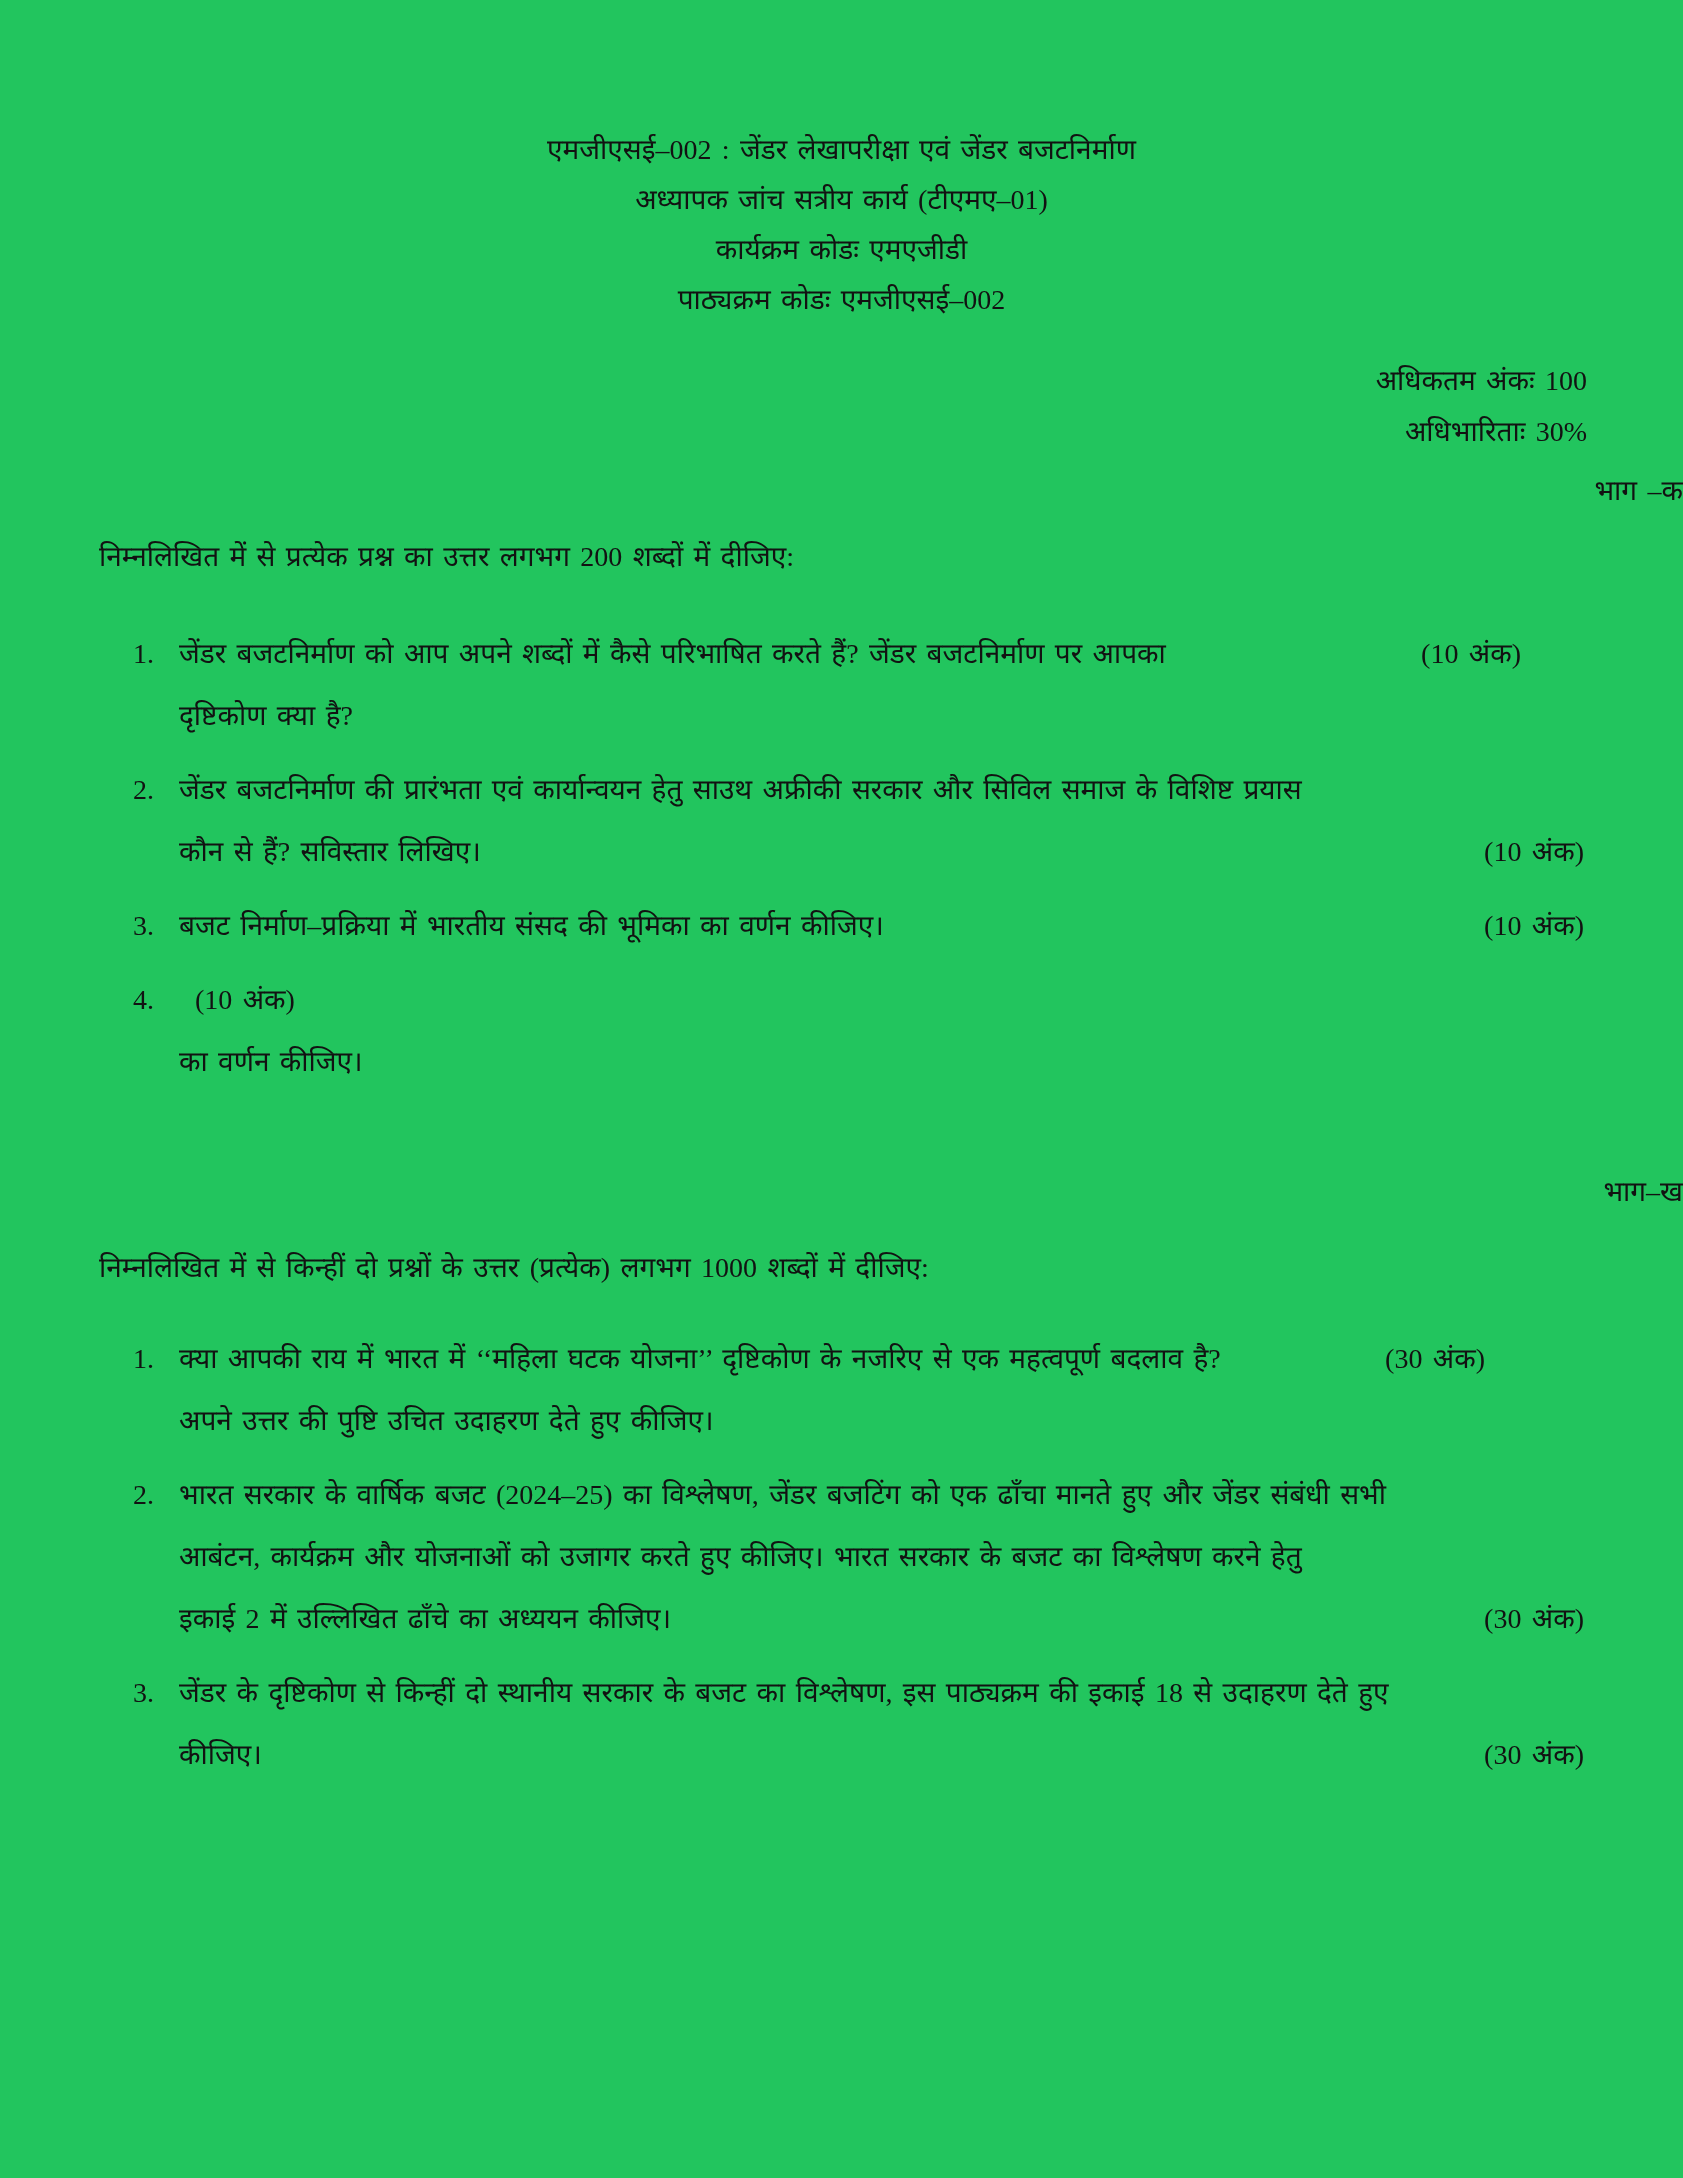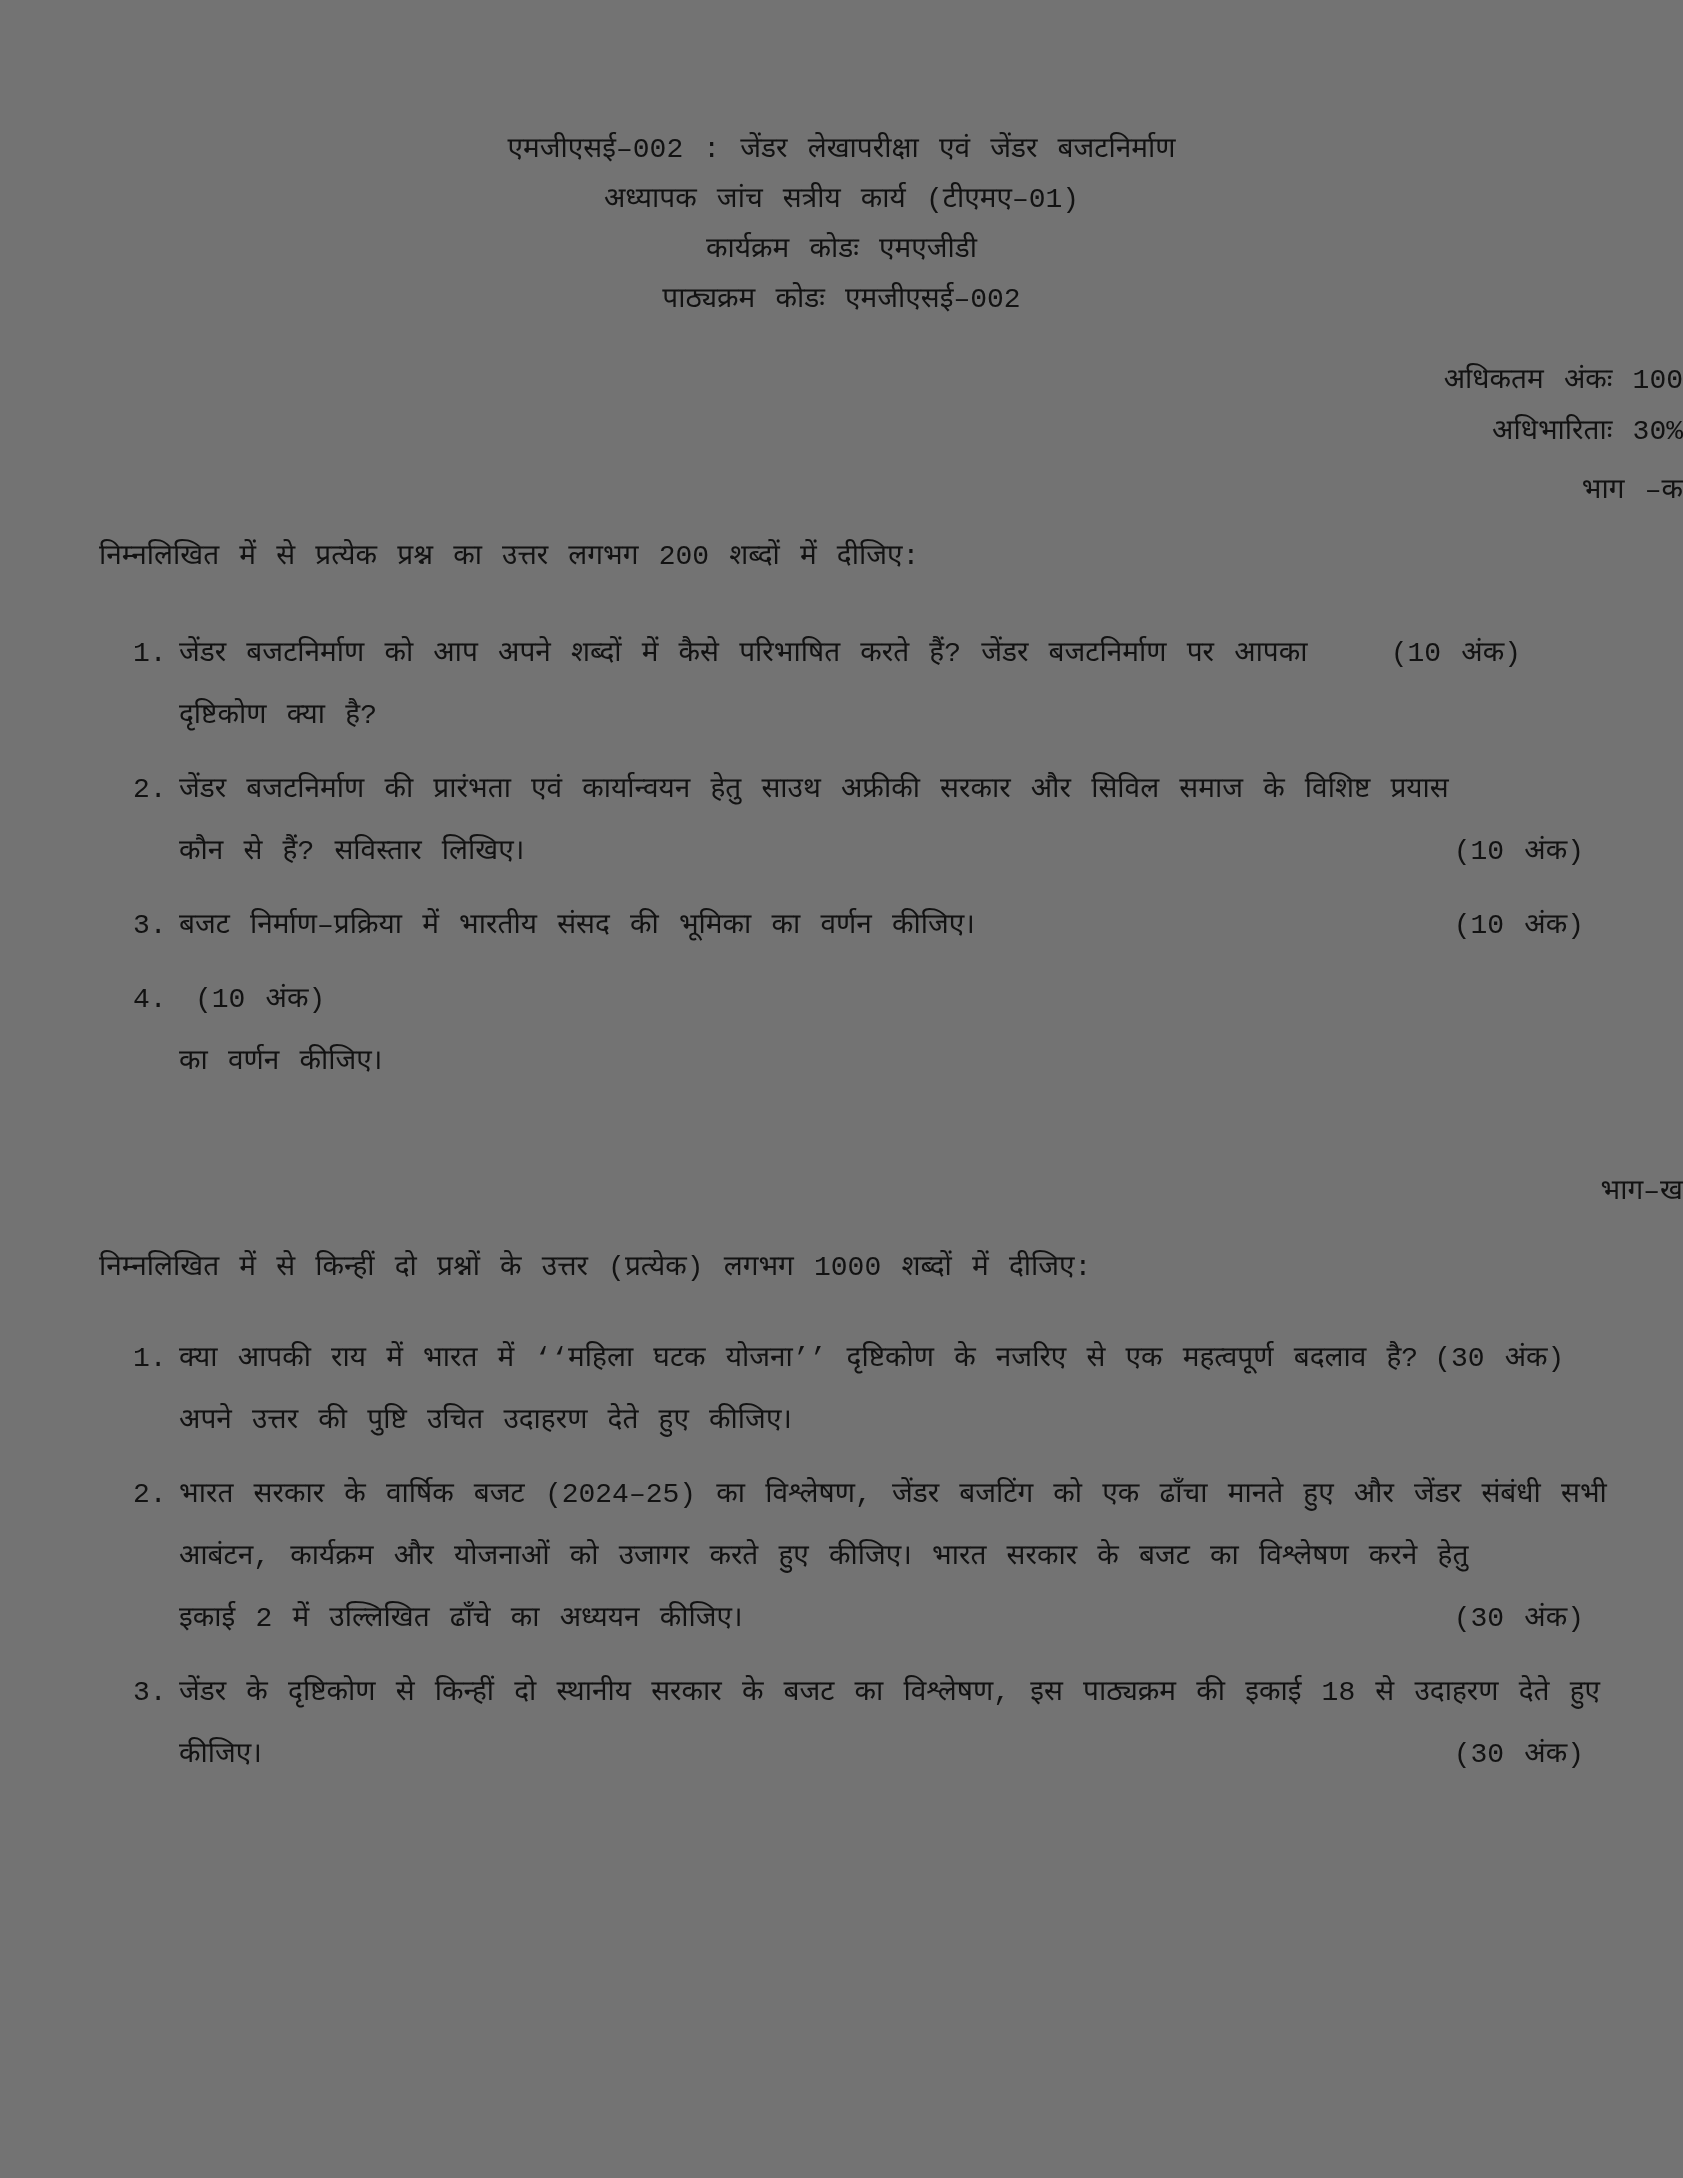--- a/index.html
+++ b/index.html
@@ -4,34 +4,35 @@
 <style>
   html, body {
     margin: 0;
     padding: 0;
     background: #ffffff;
   }
   .page {
     position: relative;
     width: 1683px;
     height: 2178px;
-    background: #737373;
+    background: #22c55e;
     color: #121212;
-    font-family: Liberation Mono, monospace;
+    font-family: Liberation Serif, serif;
     font-size: 28px;
     word-spacing: 0.12em;
     overflow: hidden;
   }
   .doc-header {
     padding-top: 125px;
     text-align: center;
     line-height: 50px;
   }
   .marks-info {
     margin-top: 30px;
+    padding-right: 96px;
     text-align: right;
     line-height: 51px;
   }
   .section-heading {
     text-align: right;
     line-height: 44px;
     margin-top: 12px;
   }
   .instruction {
     margin: 22px 99px 0 99px;

